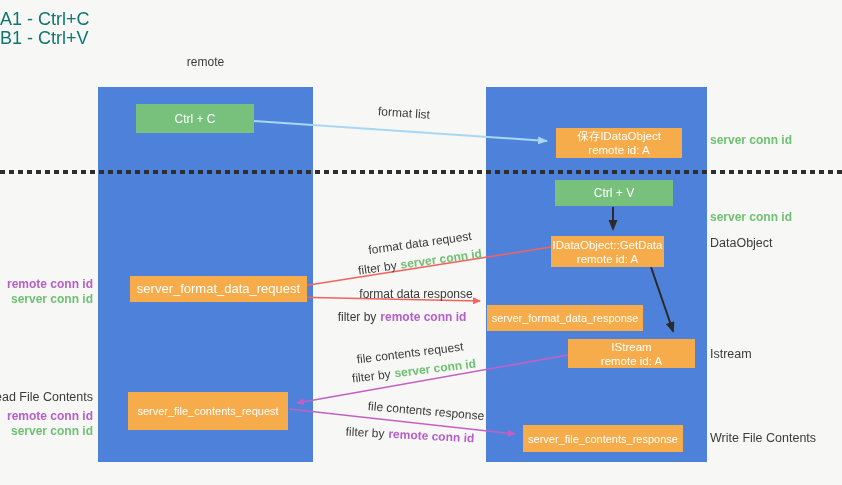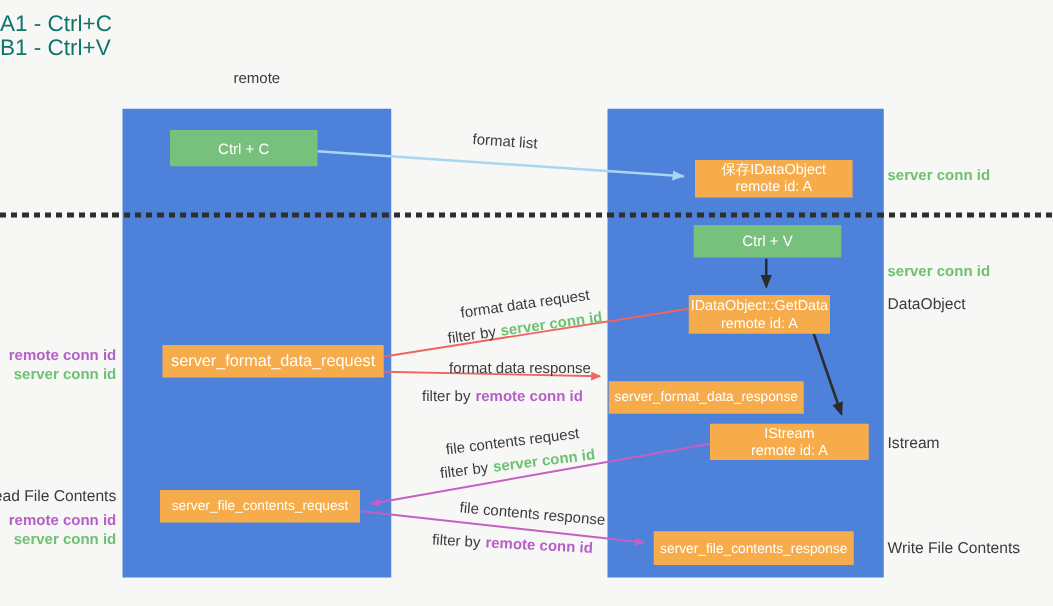--- a/index.html
+++ b/index.html
@@ -26,21 +26,21 @@
   .node.green{background:#77C17D;}
   .node.orange{background:#F7AC4B;}
 
   .n-ctrl-c{left:136px;top:104px;width:118px;height:29px;font-size:12px;}
   .n-save{left:556px;top:128px;width:126px;height:30px;}
   .n-ctrl-v{left:555px;top:180px;width:118px;height:26px;font-size:12px;}
   .n-getdata{left:551px;top:236px;width:113px;height:31px;}
   .n-fmt-req{left:130px;top:276px;width:177px;height:26px;font-size:13px;}
   .n-fmt-res{left:487px;top:289px;width:156px;height:26px;font-size:11px;margin-top:16px;}
   .n-istream{left:568px;top:339px;width:127px;height:29px;}
-  .n-file-req{left:128px;top:392px;width:160px;height:26px;font-size:11px;}
+  .n-file-req{left:128px;top:392px;width:160px;height:38px;font-size:11px;}
   .n-file-res{left:523px;top:425px;width:160px;height:27px;font-size:11px;}
 
   .flow-lbl{position:absolute;font-size:12px;color:#3b3b3b;white-space:nowrap;
             transform-origin:center;}
   .flow-lbl .k{font-weight:bold;margin-left:4px;}
   .k.green{color:#6EC173;}
   .k.purple{color:#B55FC9;}
 
   .side-lbl{position:absolute;white-space:nowrap;font-size:12px;}
   .side-left{right:749px;text-align:right;}

